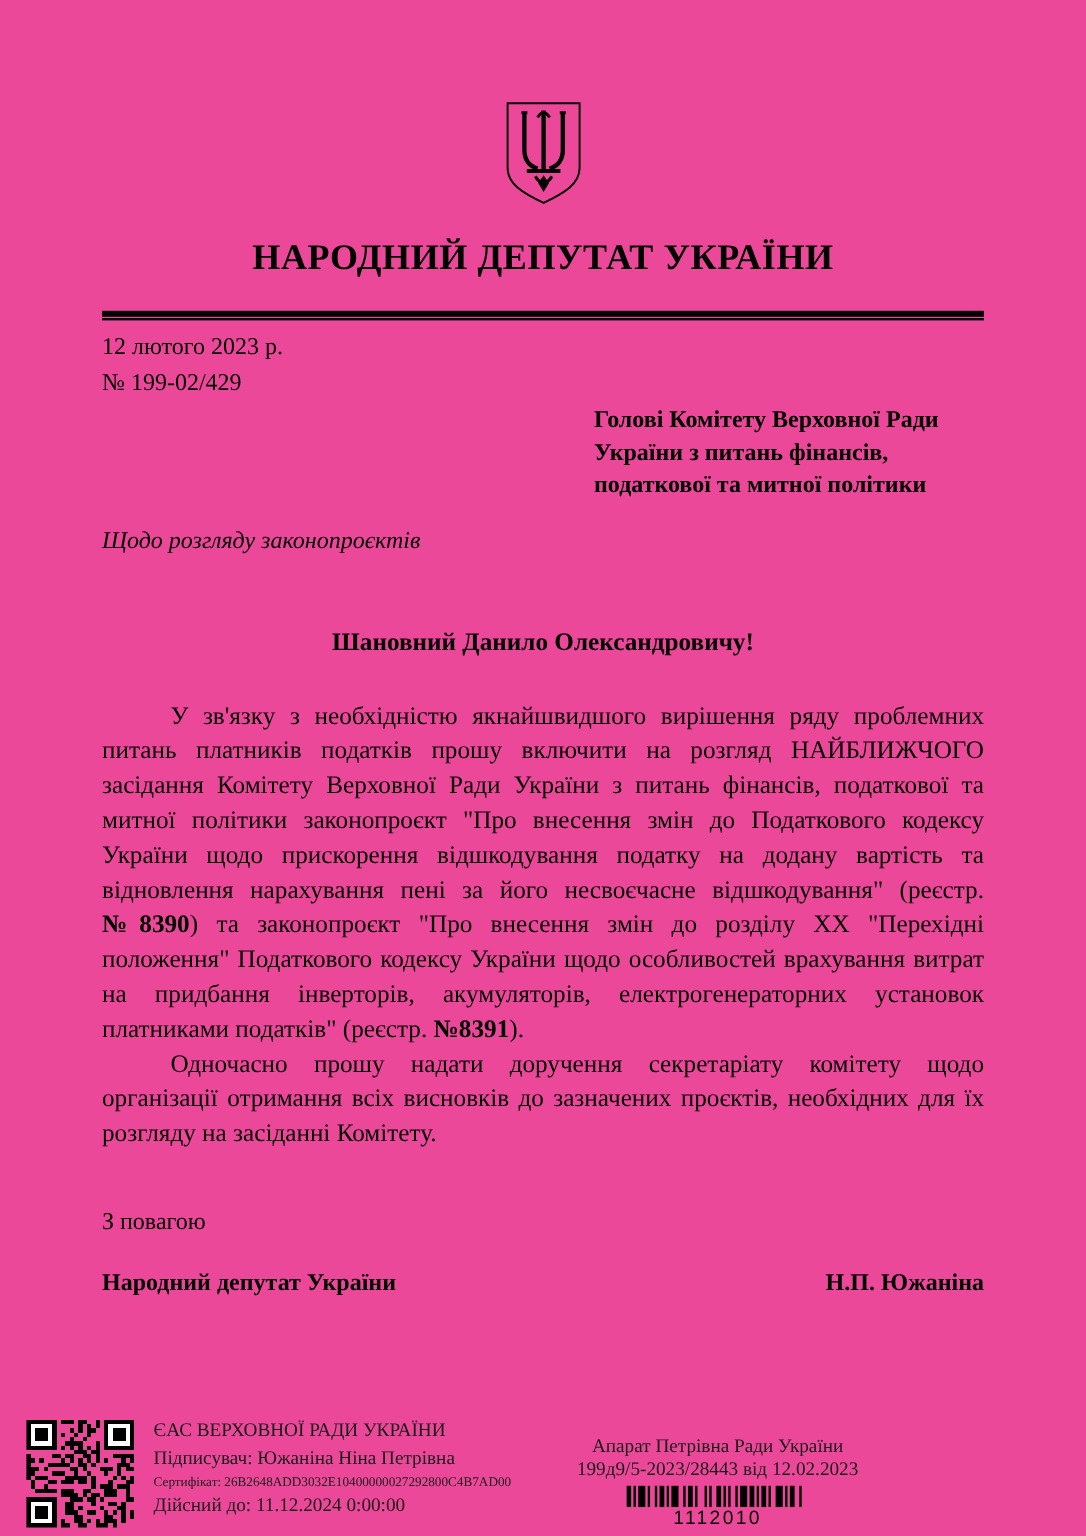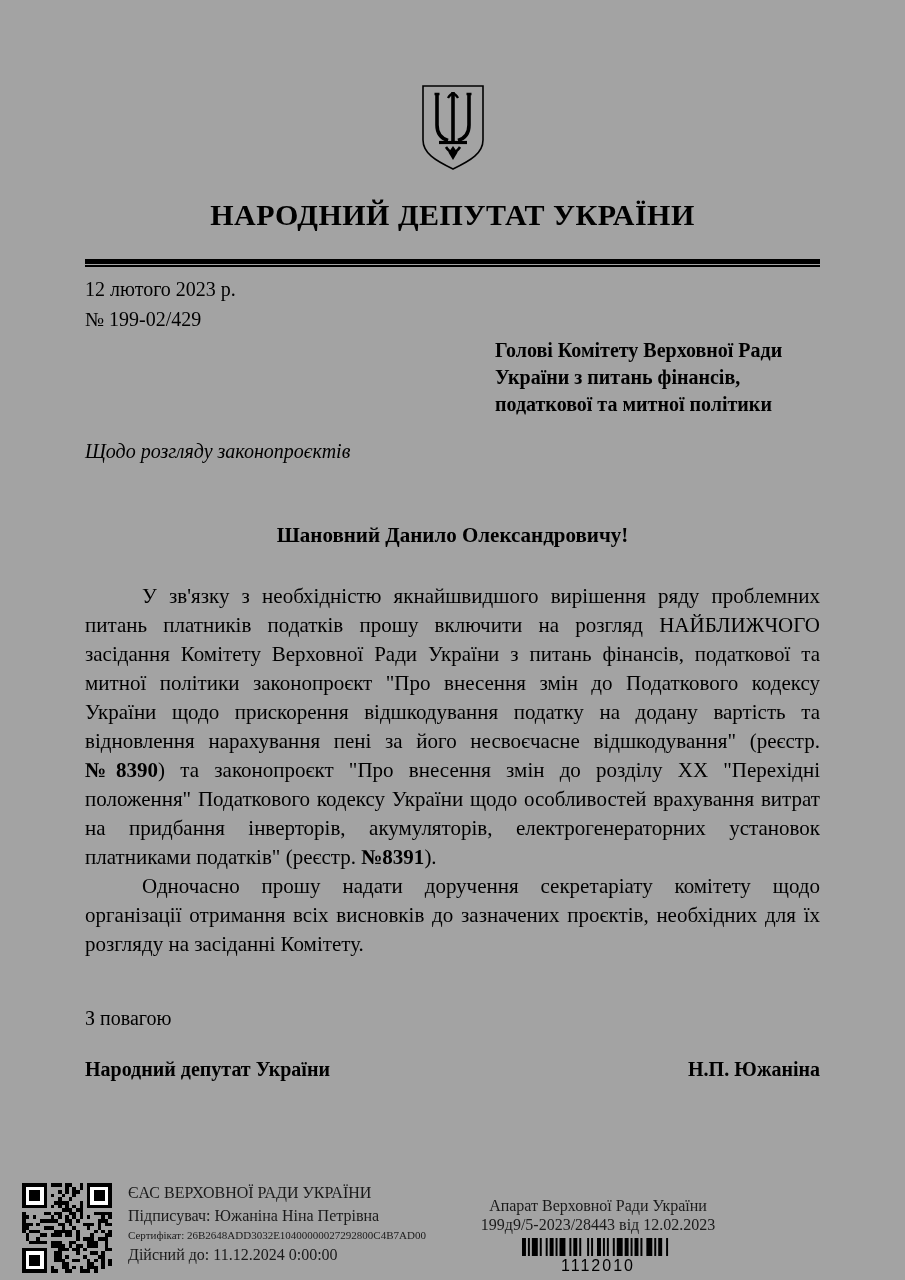--- a/index.html
+++ b/index.html
@@ -1,19 +1,19 @@
 <!DOCTYPE html>
 <html><head>
 <meta charset="utf-8">
 <style>
   html,body{margin:0;padding:0;background:#e8e8e8;}
   .page{
     position:relative;
     width:905px;height:1280px;
-    background:#a3a3a3;
+    background:#ec4899;
     margin:0 auto;
     font-family:"Liberation Serif", serif;
     color:#000;
     overflow:hidden;
   }
   .emblem-wrap{display:flex;justify-content:center;padding-top:83px;}
   .emblem svg{display:block;}
   .doc-title{
     margin:26px 0 0 0;
     text-align:center;
@@ -330,21 +330,21 @@
           <rect x="2" y="20" width="3" height="3" fill="#000"></rect>
         </svg>
     </div>
     <div class="stamp-text">
       <div class="st1">ЄАС ВЕРХОВНОЇ РАДИ УКРАЇНИ</div>
       <div class="st2">Підписувач: Южаніна Ніна Петрівна</div>
       <div class="st3">Сертифікат: 26B2648ADD3032E10400000027292800C4B7AD00</div>
       <div class="st4">Дійсний до: 11.12.2024 0:00:00</div>
     </div>
     <div class="reg-block">
-      <div class="rb1">Апарат Верховної Ради України</div>
+      <div class="rb1">Апарат Петрівна Ради України</div>
       <div class="rb2">199д9/5-2023/28443 від 12.02.2023</div>
       <svg class="barcode" id="barcode-svg" width="152" height="18" xmlns="http://www.w3.org/2000/svg">
           <rect x="0.00" y="0" width="3.95" height="18" fill="#000"></rect>
           <rect x="5.92" y="0" width="1.97" height="18" fill="#000"></rect>
           <rect x="9.87" y="0" width="5.92" height="18" fill="#000"></rect>
           <rect x="17.77" y="0" width="1.97" height="18" fill="#000"></rect>
           <rect x="23.69" y="0" width="1.97" height="18" fill="#000"></rect>
           <rect x="27.64" y="0" width="3.95" height="18" fill="#000"></rect>
           <rect x="33.56" y="0" width="1.97" height="18" fill="#000"></rect>
           <rect x="37.51" y="0" width="5.92" height="18" fill="#000"></rect>

